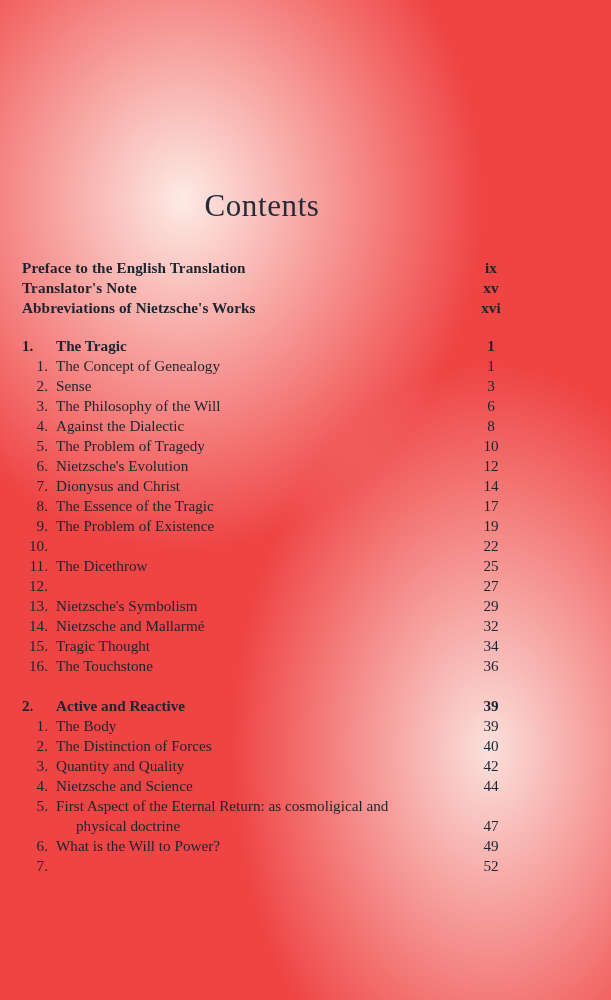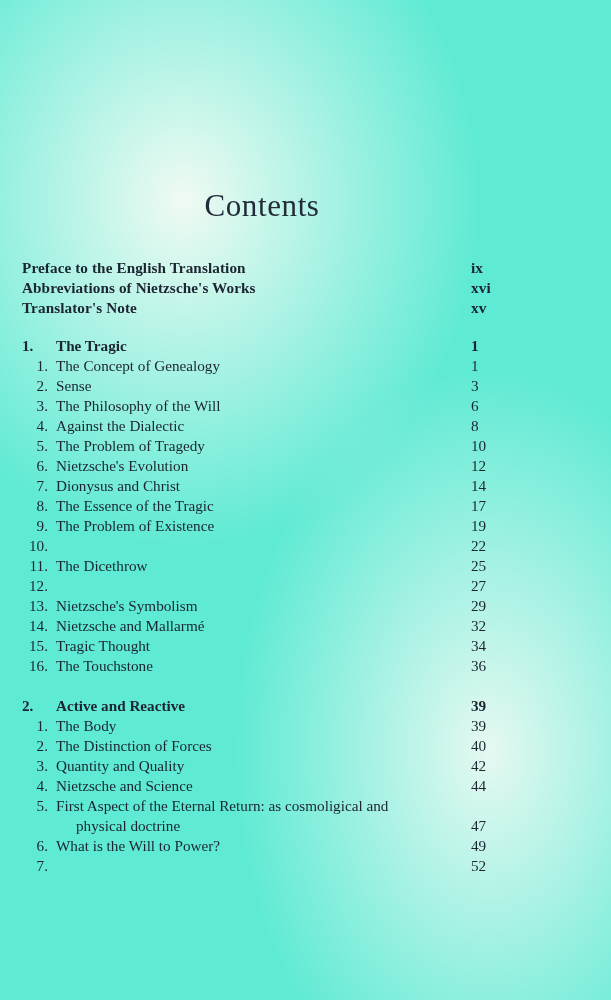--- a/index.html
+++ b/index.html
@@ -14,21 +14,21 @@
     color: #1b2430;
     overflow: hidden;
     position: relative;
   }
   .page {
     position: absolute;
     left: 0;
     top: 0;
     width: 611px;
     height: 1000px;
-    background: #5eead4;
+    background: #ef4444;
   }
   
   .paper-tint {
     position: absolute;
     inset: 0;
     background:
       radial-gradient(ellipse 70% 50% at 30% 20%, rgba(255,252,246,0.9) 0%, rgba(255,253,250,0) 70%),
       radial-gradient(ellipse 60% 55% at 80% 75%, rgba(253,251,246,0.85) 0%, rgba(255,253,250,0) 70%);
     pointer-events: none;
   }
@@ -106,21 +106,21 @@
   }
   .label .cont {
     display: block;
     padding-left: 20px;
   }
   .page-no {
     position: absolute;
     right: 0;
     top: 0;
     width: 40px;
-    text-align: left;
+    text-align: center;
     font-variant-numeric: lining-nums;
   }
   .page-no.low {
     top: 20px;
   }
 </style>
 </head>
 <body>
 
 <div class="page">
@@ -129,26 +129,26 @@
   <div class="title">Contents</div>
 
   <div class="toc">
 
     <div class="front">
       <div class="row">
         <span class="label">Preface to the English Translation</span>
         <span class="page-no">ix</span>
       </div>
       <div class="row">
+        <span class="label">Translator's Note</span>
+        <span class="page-no">xv</span>
+      </div>
+      <div class="row">
         <span class="label">Abbreviations of Nietzsche's Works</span>
         <span class="page-no">xvi</span>
-      </div>
-      <div class="row">
-        <span class="label">Translator's Note</span>
-        <span class="page-no">xv</span>
       </div>
     </div>
 
     <div class="gap-front"></div>
 
     <div class="chapter">
       <div class="row">
         <span class="chapter-num">1.</span>
         <span class="chapter-label">The Tragic</span>
         <span class="page-no">1</span>

